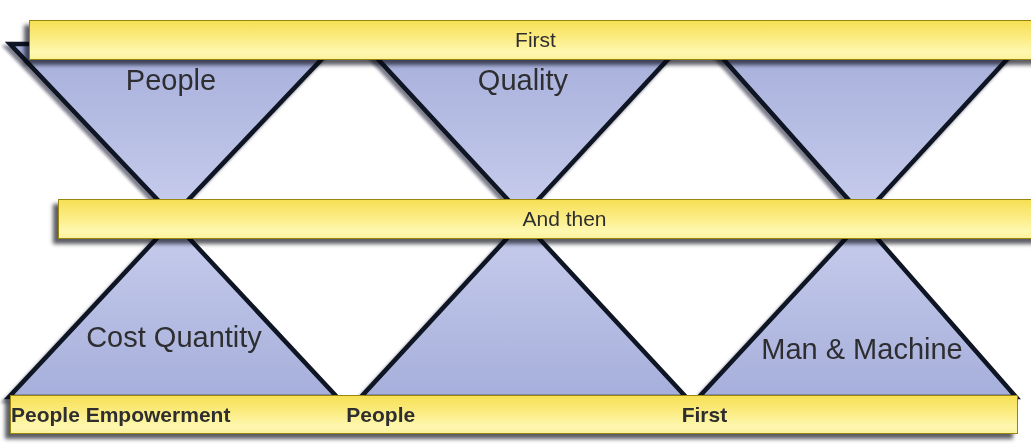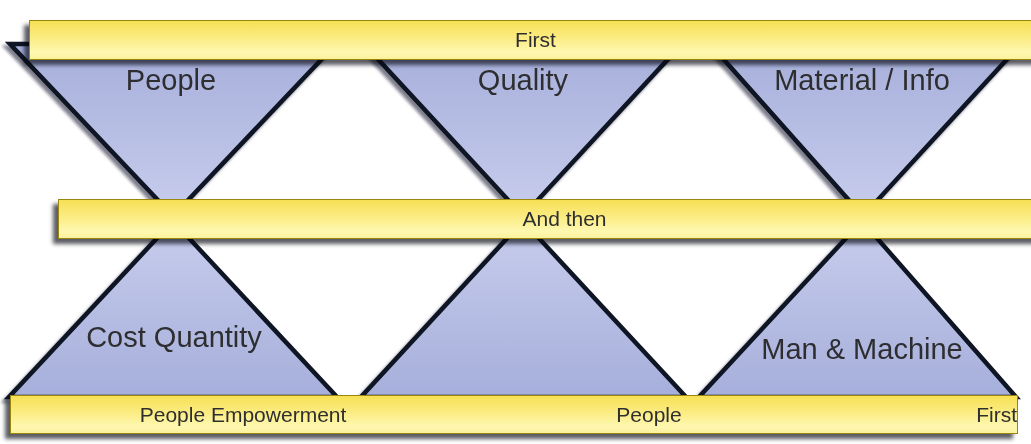--- a/index.html
+++ b/index.html
@@ -32,22 +32,23 @@
     align-items: center;
     justify-content: center;
     font-size: 21px;
     z-index: 2;
   }
   .bar-top    { top: 20px; margin-left: 19px; }
   .bar-middle { top: 199px; margin-left: 48px; }
   .bar-bottom { top: 395px; height: 39px; width: 1008px; justify-content: stretch; }
   .bar-bottom .cell {
     flex: 1 1 0;
-    text-align: right;
+    text-align: left;
     white-space: nowrap;
+    font-weight: bold;
   }
   .tri-label {
     position: absolute;
     transform: translate(-50%, -50%);
     font-size: 29px;
     white-space: nowrap;
     z-index: 3;
   }
   .lbl-people    { left: 171px; top: 80px; }
   .lbl-quality   { left: 523px; top: 80px; }
@@ -94,17 +95,16 @@
   </div>
 
   <div class="bar bar-bottom">
     <span class="cell">People Empowerment</span>
     <span class="cell">People</span>
     <span class="cell">First</span>
   </div>
 
   <div class="tri-label lbl-people">People</div>
   <div class="tri-label lbl-quality">Quality</div>
-  <div class="tri-label lbl-material">Material / Info</div>
   <div class="tri-label lbl-cost">Cost Quantity</div>
   <div class="tri-label lbl-man">Man &amp; Machine</div>
 
 </div>
 
 </body></html>

